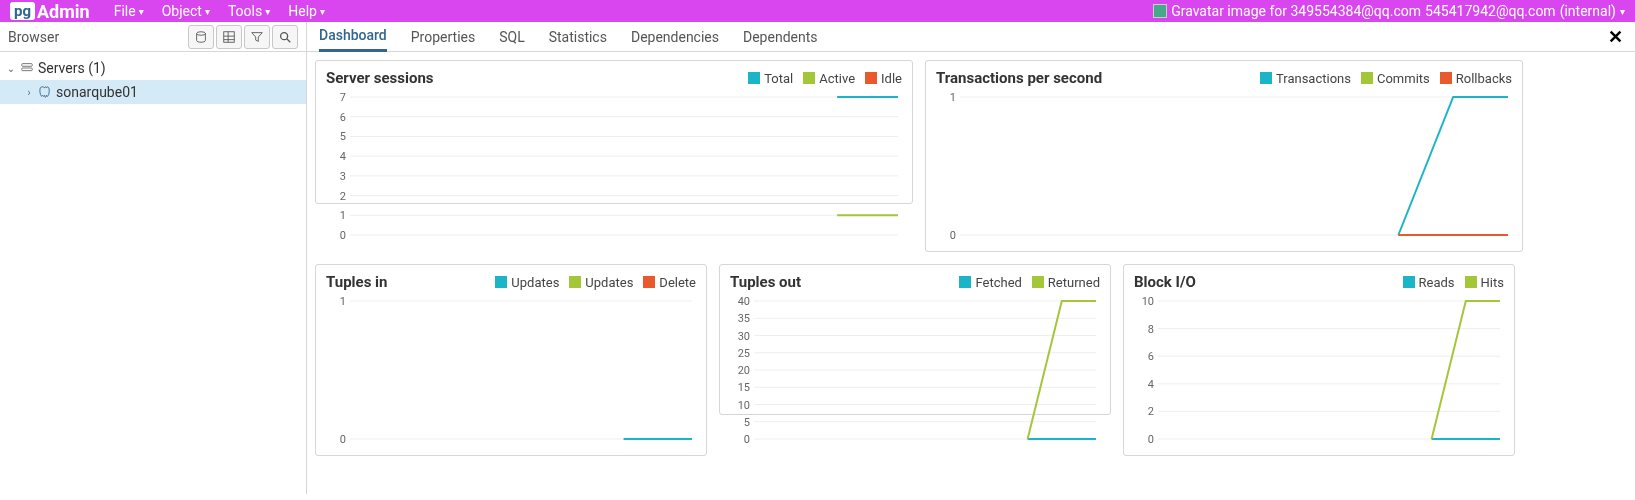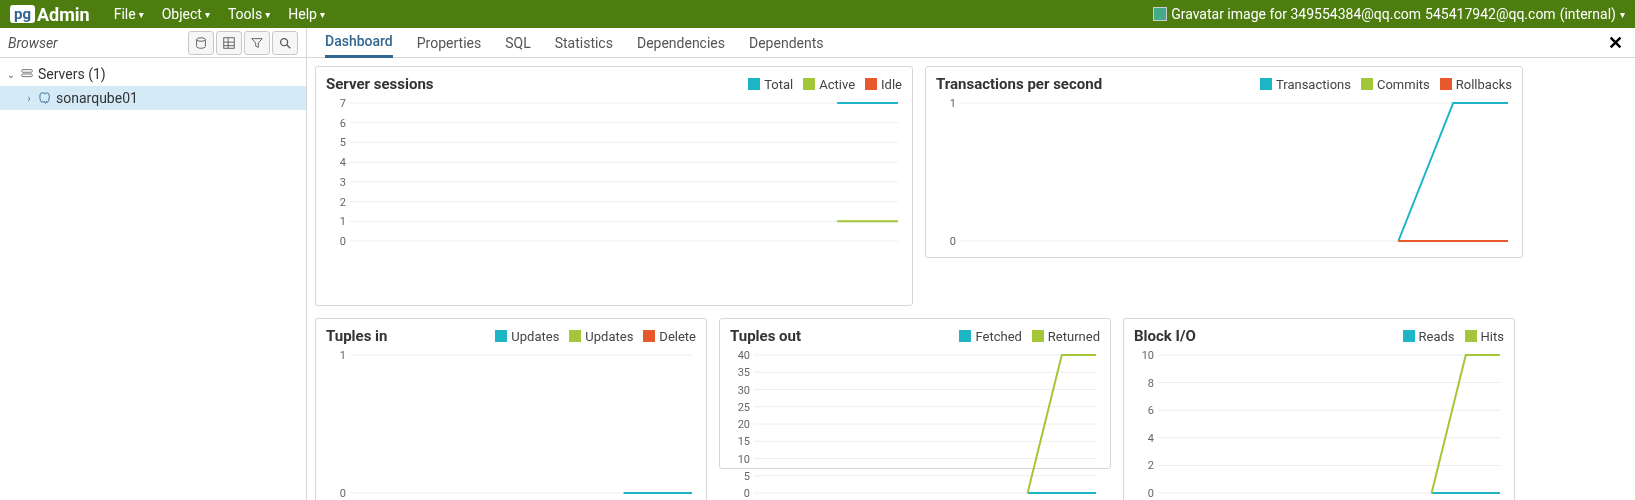--- a/index.html
+++ b/index.html
@@ -1,53 +1,53 @@
 <!DOCTYPE html>
 <html><head>
 <meta charset="utf-8">
 <style>
 * { box-sizing: border-box; margin: 0; padding: 0; }
 body { font-family: -apple-system, BlinkMacSystemFont, "Segoe UI", Roboto, sans-serif; font-size: 13px; color: #222; background: #fff; width: 1635px; overflow: hidden; }
 
-.topbar { background: #4d7c0f; color: #fff; height: 28px; display: flex; align-items: center; padding: 0 10px; font-size: 14px; }
+.topbar { background: #d946ef; color: #fff; height: 22px; display: flex; align-items: center; padding: 0 10px; font-size: 14px; }
 .logo { display: flex; align-items: center; gap: 2px; font-weight: bold; font-size: 18px; margin-right: 24px; }
 .logo-box { background: #fff; color: #326690; padding: 0 4px; border-radius: 3px; font-size: 15px; line-height: 18px; }
 .menu-items { display: flex; gap: 18px; }
 .menu-item { cursor: pointer; display: flex; align-items: center; gap: 3px; }
 .chev { font-size: 10px; }
 .spacer { flex: 1; }
 .userbox { display: flex; align-items: center; gap: 4px; font-size: 14px; cursor: pointer; }
 .img-icon { width: 14px; height: 14px; background: #4a8; display: inline-block; border: 1px solid #ccc; }
 
 .cols { display: flex; height: 472px; }
 .browser-pane { width: 307px; border-right: 1px solid #d6d6d6; display: flex; flex-direction: column; }
-.browser-hdr { height: 30px; display: flex; align-items: center; padding: 0 8px; border-bottom: 1px solid #d6d6d6; font-style: italic; }
+.browser-hdr { height: 30px; display: flex; align-items: center; padding: 0 8px; border-bottom: 1px solid #d6d6d6; }
 .browser-title { flex: 1; color: #555; font-size: 14px; }
 .toolbar-btns { display: flex; gap: 2px; }
 .tb-btn { width: 26px; height: 24px; border: 1px solid #c8c8c8; background: #f6f6f6; border-radius: 3px; display: flex; align-items: center; justify-content: center; cursor: pointer; }
 .tb-btn svg { width: 14px; height: 14px; }
 
 .tree { padding: 4px 0; font-size: 14px; }
 .tree-row { display: flex; align-items: center; height: 24px; cursor: pointer; padding-left: 4px; }
 .tree-row.sel { background: #d4eaf7; }
 .tree-arrow { width: 14px; font-size: 10px; color: #666; text-align: center; }
 .tree-icon { width: 18px; display: flex; align-items: center; justify-content: center; }
 .tree-label { padding-left: 2px; color: #333; }
 
 .main { flex: 1; display: flex; flex-direction: column; }
 .tabs { height: 30px; display: flex; align-items: center; padding: 0 12px; border-bottom: 1px solid #d6d6d6; gap: 24px; font-size: 14px; color: #555; }
 .tab { cursor: pointer; height: 30px; display: flex; align-items: center; }
-.tab.active { color: #326690; border-bottom: 3px solid #326690; font-weight: 500; margin-left: 6px; }
+.tab.active { color: #326690; border-bottom: 3px solid #326690; font-weight: 500; }
 .tabs-close { margin-left: auto; font-size: 18px; cursor: pointer; color: #000; font-weight: bold; }
 
 .dash { flex: 1; padding: 8px; background: #fff; }
 .dash-row1 { display: flex; gap: 12px; margin-bottom: 12px; }
 .dash-row2 { display: flex; gap: 12px; }
 .panel { border: 1px solid #d6d6d6; border-radius: 3px; padding: 8px 10px; }
-.p-sessions { width: 598px; height: 240px; }
+.p-sessions { width: 598px; height: 144px; }
 .p-tps { width: 598px; height: 192px; }
 .p-tin { width: 392px; height: 192px; }
 .p-tout { width: 392px; height: 151px; }
 .p-bio { width: 392px; height: 192px; }
 
 .panel-hdr { display: flex; align-items: center; margin-bottom: 4px; }
 .panel-title { font-weight: bold; font-size: 15px; color: #333; }
 .legend { margin-left: auto; display: flex; gap: 10px; font-size: 13px; color: #444; }
 .lg { display: flex; align-items: center; gap: 4px; }
 .sw { width: 12px; height: 12px; }

